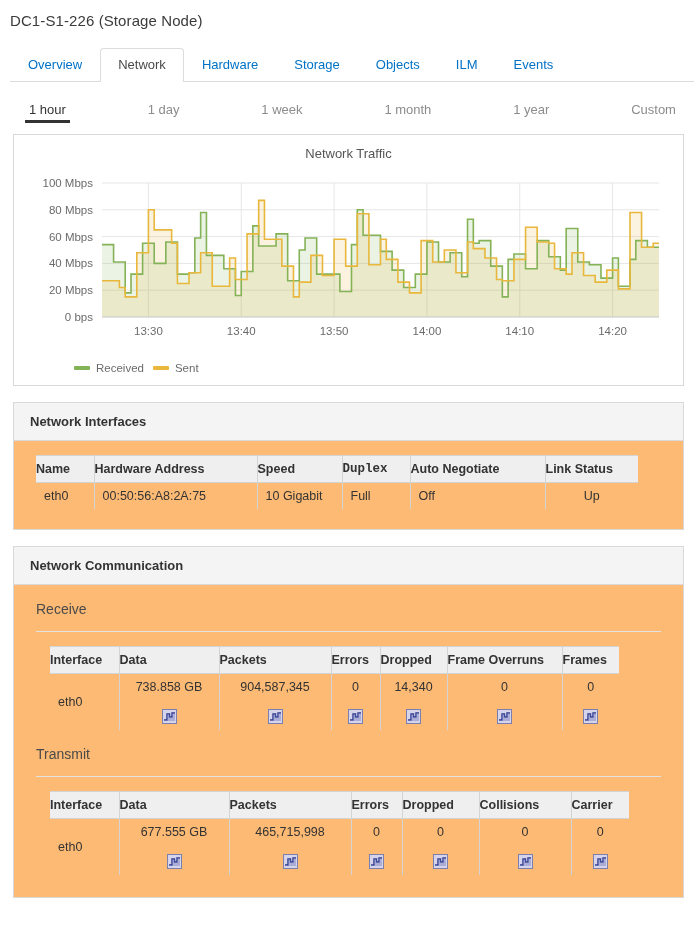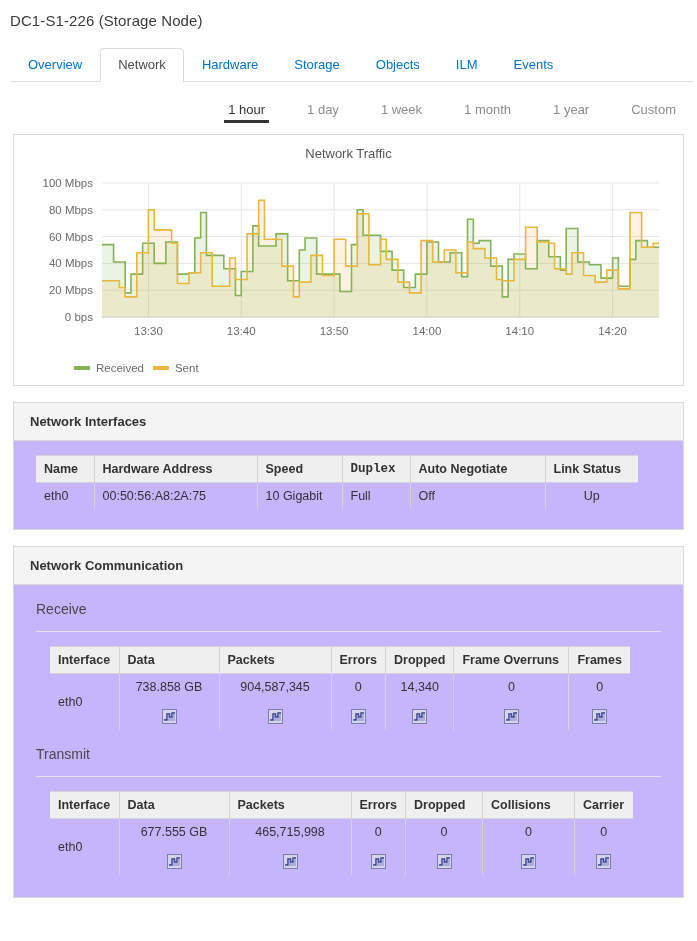--- a/index.html
+++ b/index.html
@@ -45,38 +45,38 @@
     margin-bottom: -1px;
     padding-bottom: 11px;
   }
   .tabs-rule {
     position: absolute; left: 10px; right: 3px; bottom: 0;
     border-bottom: 1px solid #dcdcdc; z-index: 1;
   }
 
   
   .timerange {
-    display: flex; justify-content: flex-end; align-items: center;
-    gap: 0px; margin-top: 17px;
+    display: flex; justify-content: space-between; align-items: center;
+    gap: 6px; margin-top: 17px; padding-left: 8px;
   }
   .trange {
     font-size: 13px; color: #8c8c8c; cursor: pointer;
     padding: 4px 21px 7px 21px; position: relative; line-height: 1;
   }
   .trange.active { color: #333333; }
   .trange.active::after {
     content: ""; position: absolute;
     left: 17px; right: 17px; bottom: 0; height: 3px; background: #333333;
   }
 
   
   .panel {
     margin: 16px 13px 0 13px;
     border: 1px solid #d9d9d9;
-    background: #c4b5fd;
+    background: #fdba74;
   }
   .panel-header {
     background: #f4f4f4;
     border-bottom: 1px solid #d9d9d9;
     font-size: 13px; font-weight: bold; color: #333333;
     padding: 11px 14px 11px 16px;
   }
   .panel-body { padding: 0; }
 
   
@@ -96,21 +96,21 @@
 
   
   .tbl-outer { padding: 14px 22px 20px 22px; }
   table.grid { border-collapse: collapse; font-size: 12.5px; }
   table.grid th {
     background: #efefef;
     border: 1px solid #d4d4d4;
     border-left: none; border-right: 1px solid #d4d4d4;
     font-weight: bold; color: #333333;
     text-align: left;
-    padding: 6px 8px 6px 8px;
+    padding: 6px 8px 6px 0;
     white-space: nowrap;
   }
   table.grid th:first-child { border-left: none; }
   table.grid th:last-child { border-right: none; }
   table.grid td {
     border-right: 1px solid #d4d4d4;
     border-bottom: none;
     color: #333333;
     padding: 6px 8px 6px 8px;
     vertical-align: middle;

